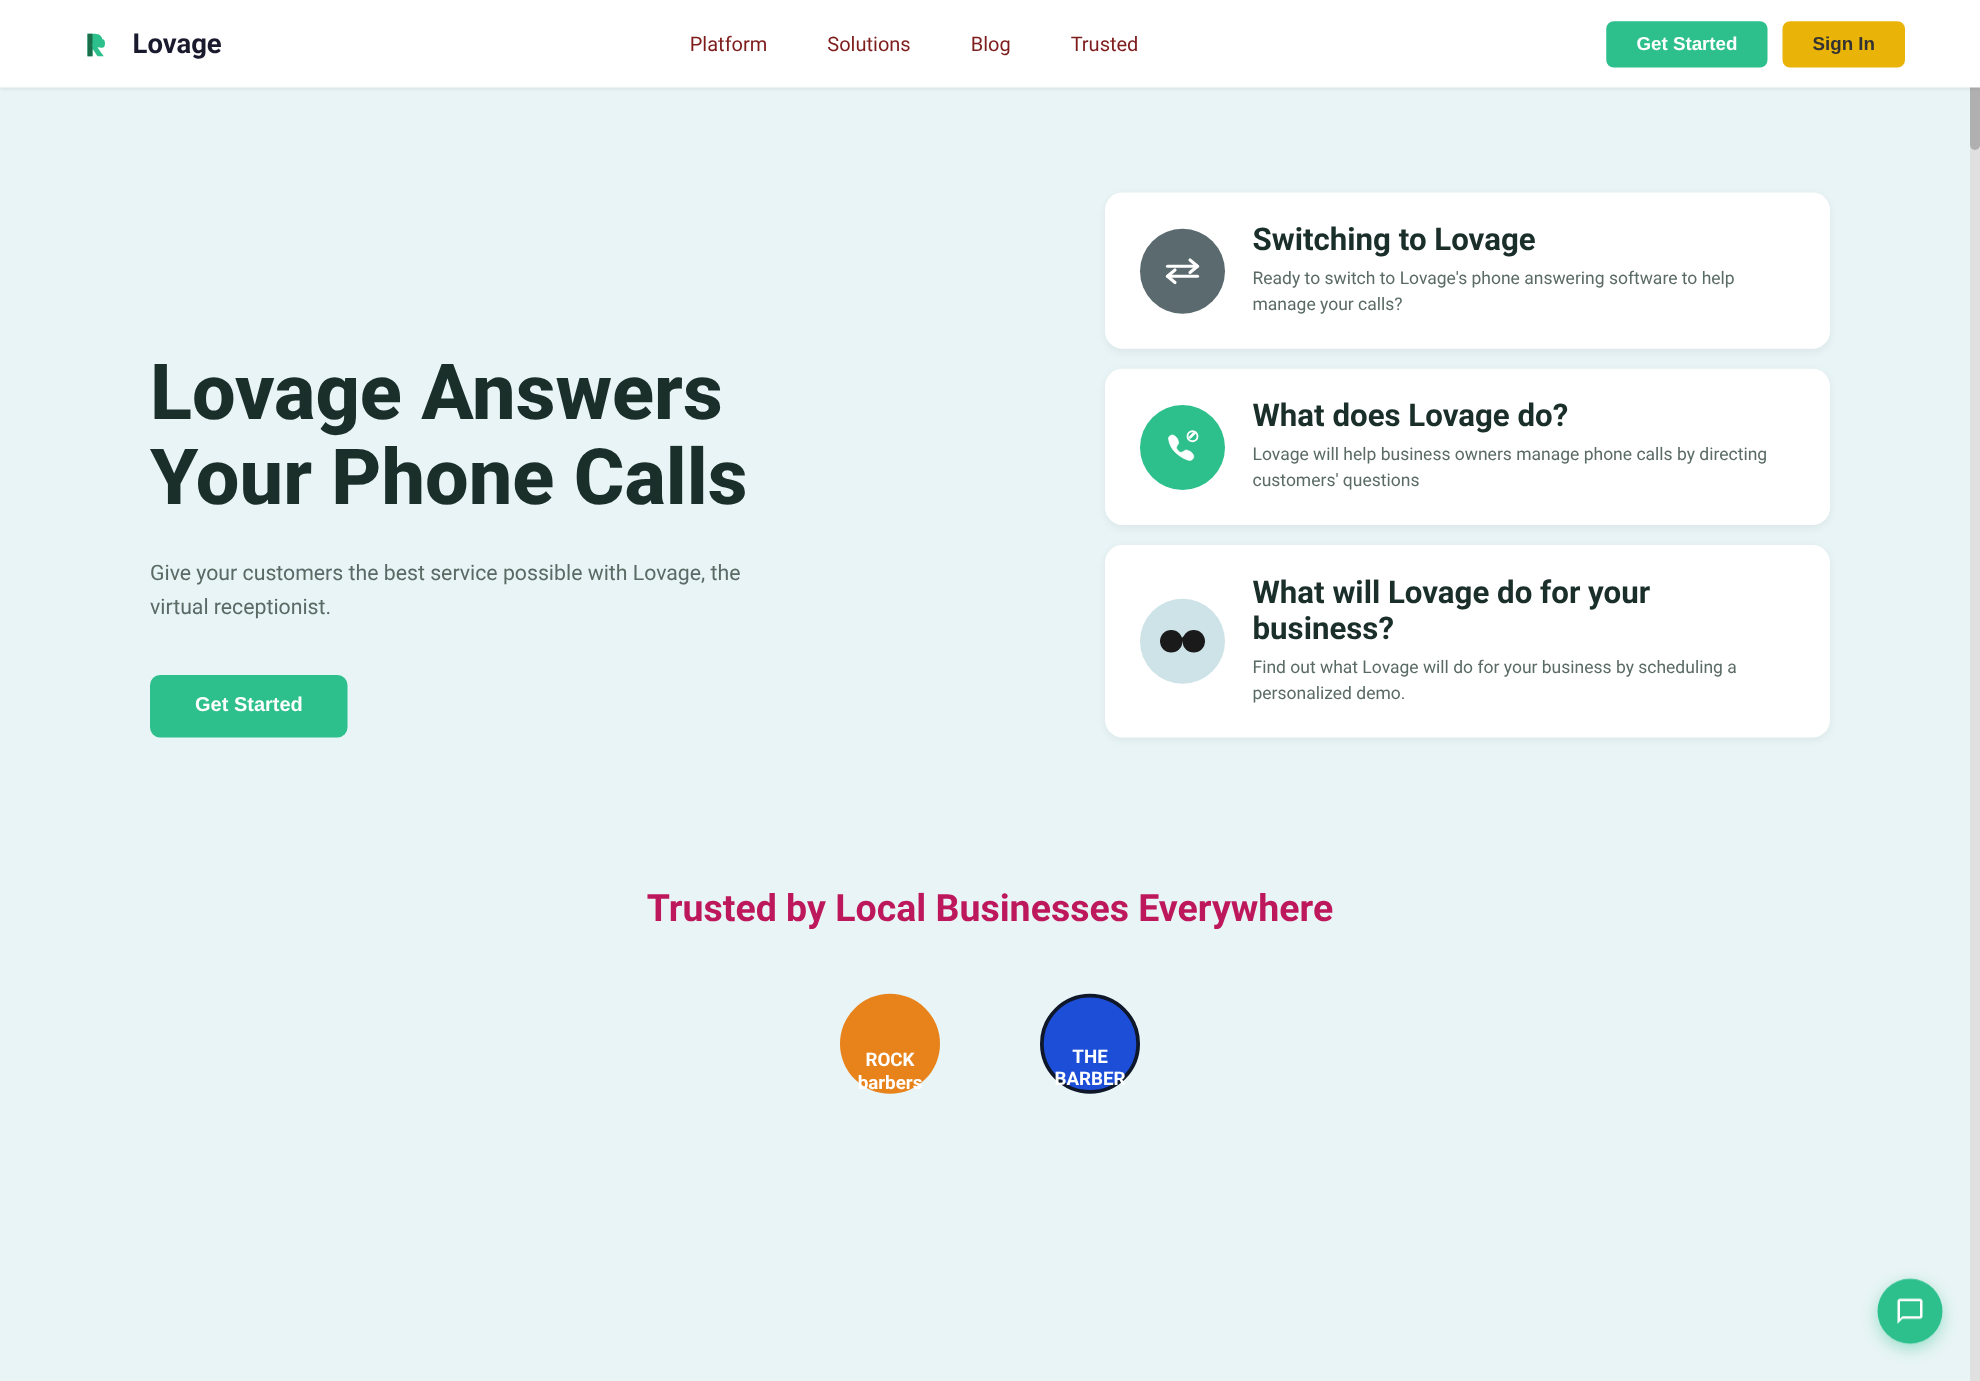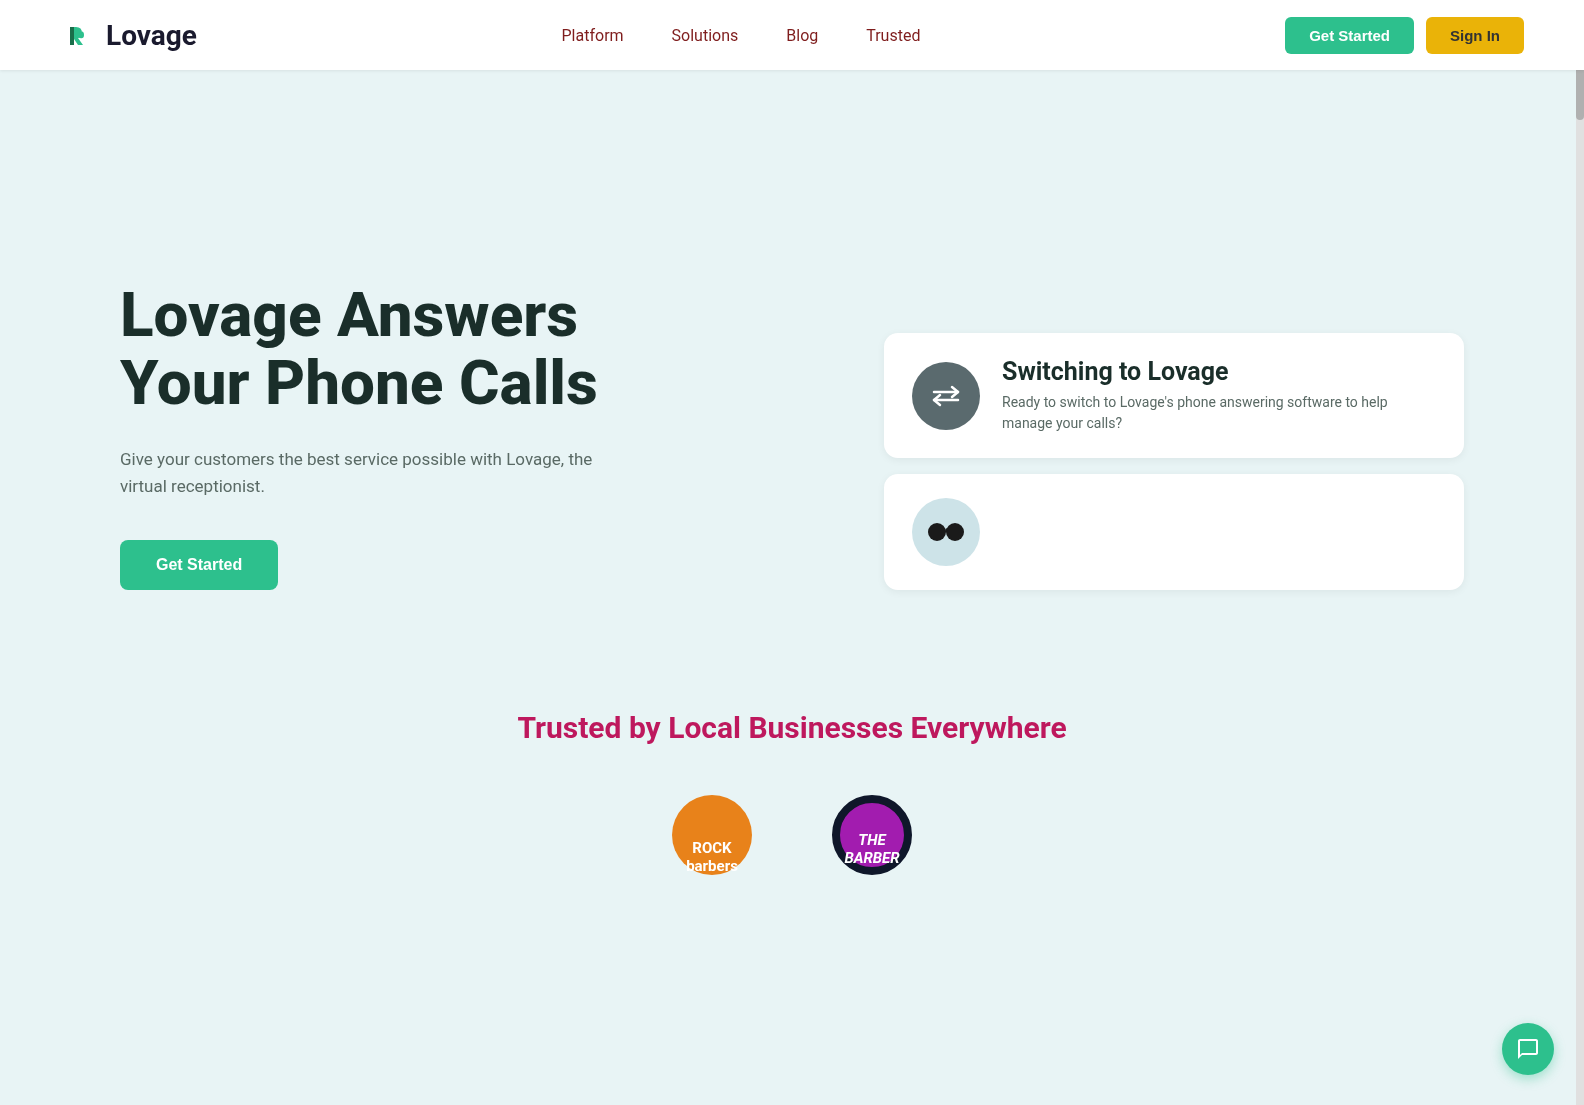--- a/index.html
+++ b/index.html
@@ -37,21 +37,21 @@
       gap: 10px;
       cursor: pointer;
     }
 
     .logo-icon {
       width: 36px;
       height: 36px;
     }
 
     .logo-text {
-      font-size: 28px;
+      font-size: 22px;
       font-weight: 700;
       color: #1a1a2e;
     }
 
     .nav-links {
       display: flex;
       gap: 48px;
       align-items: center;
     }
 
@@ -216,23 +216,22 @@
       text-align: center;
       line-height: 1.2;
       color: white;
     }
 
     .logo-badge.orange {
       background-color: #e8821a;
     }
 
     .logo-badge.blue-ring {
-      background-color: #a21caf;
-      border: 8px solid #0f172a;
-      font-style: italic;
+      background-color: #1d4ed8;
+      border: 3px solid #0f172a;
     }
 
     
     .chat-bubble {
       position: fixed;
       bottom: 30px;
       right: 30px;
       width: 52px;
       height: 52px;
       border-radius: 50%;
@@ -306,30 +305,48 @@
           <line x1="30" y1="22" x2="6" y2="22" stroke="white" stroke-width="2.5" stroke-linecap="round"></line>
           <polyline points="12,17 6,22 12,27" fill="none" stroke="white" stroke-width="2.5" stroke-linecap="round" stroke-linejoin="round"></polyline>
         </svg>
       </div>
       <div class="card-content">
         <h3>Switching to Lovage</h3>
         <p>Ready to switch to Lovage's phone answering software to help manage your calls?</p>
       </div>
     </div>
 
+    <div class="info-card">
+      <div class="card-icon-wrap green">
+        <svg width="36" height="36" viewBox="0 0 36 36" fill="none">
+          <path d="M10 8 C10 8 12 8 14 11 L15 14 C15 15 14 16 13.5 17 C13 18 13 19 14.5 20.5 C16 22 17 22 18 21.5 C19 21 20 20 21 20 L24 21 C27 23 27 25 27 25 C27 28 24 29 22 28 C14 25 8 19 7 12 C6 10 8 8 10 8 Z" fill="white" stroke="white" stroke-width="0.5"></path>
+          <path d="M24 10 L28 6" stroke="white" stroke-width="2" stroke-linecap="round"></path>
+          <path d="M24 10 C25 8 27 7 28 6" fill="none" stroke="white" stroke-width="1.5"></path>
+          <circle cx="26" cy="9" r="4" fill="none" stroke="white" stroke-width="1.5"></circle>
+        </svg>
+      </div>
+      <div class="card-content">
+        <h3>What does Lovage do?</h3>
+        <p>Lovage will help business owners manage phone calls by directing customers' questions</p>
+      </div>
+    </div>
 
     <div class="info-card">
       <div class="card-icon-wrap light-blue">
         <svg width="40" height="24" viewBox="0 0 40 24" fill="none">
           <circle cx="11" cy="12" r="9" fill="#1a1a1a"></circle>
           <circle cx="29" cy="12" r="9" fill="#1a1a1a"></circle>
           <line x1="20" y1="12" x2="20" y2="12" stroke="#1a1a1a" stroke-width="2"></line>
           <path d="M20 12 Q20 9 22 9" stroke="#1a1a1a" stroke-width="2" fill="none"></path>
         </svg>
       </div>
+      <div class="card-content">
+        <h3>What will Lovage do for your business?</h3>
+        <p>Find out what Lovage will do for your business by scheduling a personalized demo.</p>
+      </div>
     </div>
   </div>
 </section>
 
 <section class="trusted-section">
   <h2 class="trusted-title">Trusted by Local Businesses Everywhere</h2>
   <div class="trusted-logos">
     <div class="logo-badge orange">
       <span>ROCK<br>barbers</span>
     </div>

